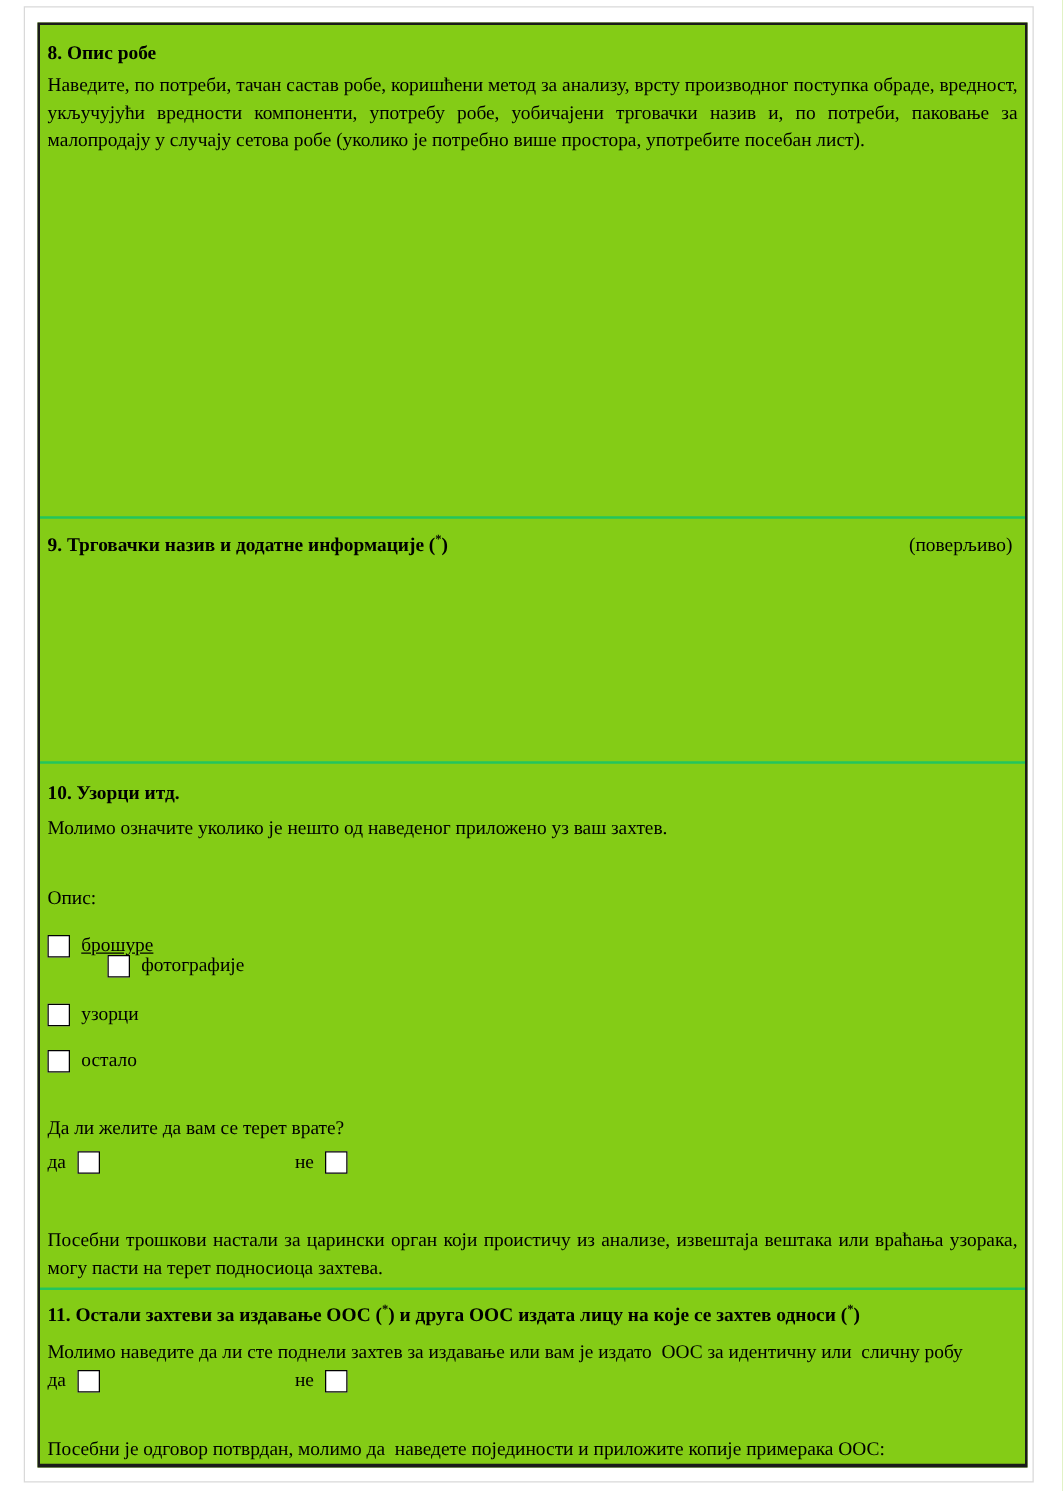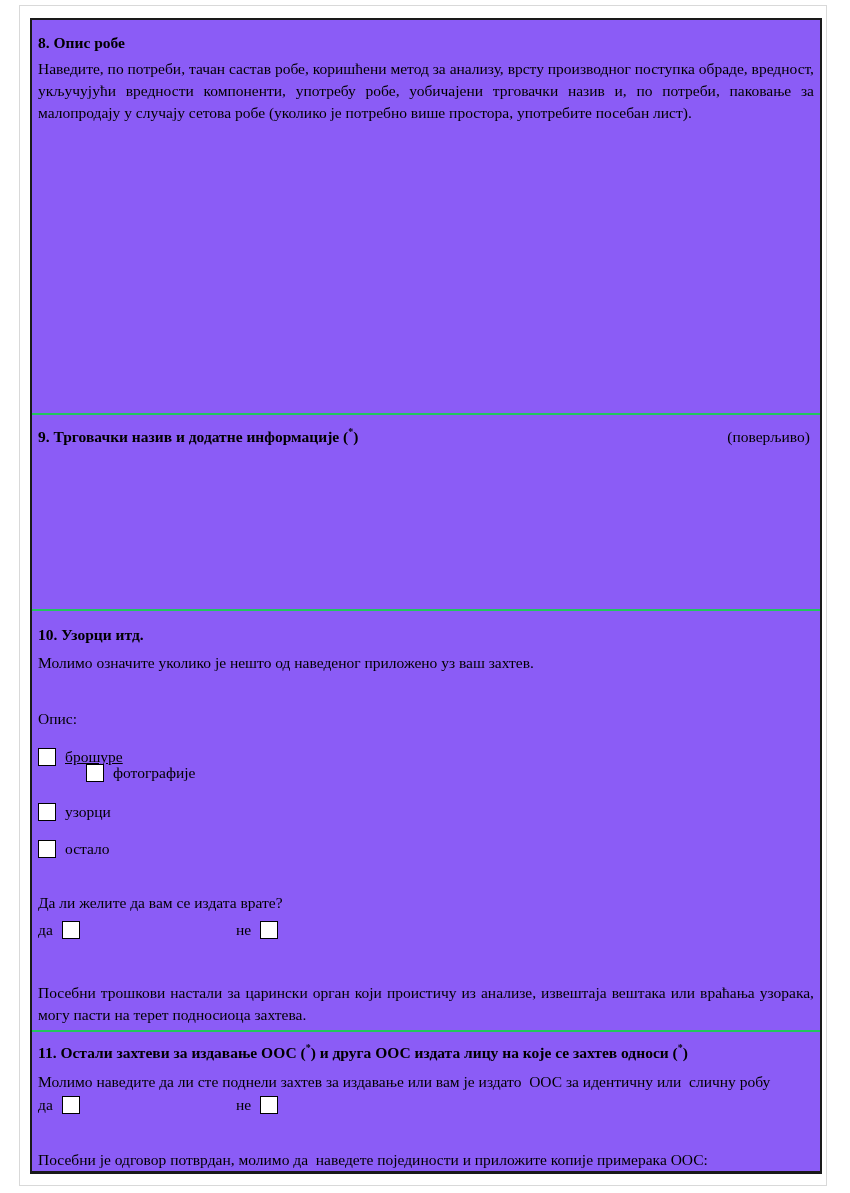--- a/index.html
+++ b/index.html
@@ -14,21 +14,21 @@
   .page-edge {
     position: absolute;
     left: 19px; top: 5px;
     width: 808px; height: 1181px;
     border: 1px solid #d9d9d9;
   }
   .form {
     position: absolute;
     left: 30px; top: 18px;
     width: 792px; height: 1156px;
-    background: #8b5cf6;
+    background: #84cc16;
     border: 2px solid #1a1a1a;
     border-bottom-width: 3px;
     display: flex;
     flex-direction: column;
   }
   .sec { position: relative; }
   .sec + .sec { border-top: 2px solid #22c55e; }
   .s8  { height: 393px; }
   .s9  { height: 196px; }
   .s10 { height: 421px; }
@@ -133,21 +133,21 @@
     </div>
     <div class="cb-row" style="top:191px;">
       <span class="checkbox"></span>
       <span class="cb-label">узорци</span>
     </div>
     <div class="cb-row" style="top:228px;">
       <span class="checkbox"></span>
       <span class="cb-label">остало</span>
     </div>
 
-    <div class="bodytext abs pad-l" style="top:281px;">Да ли желите да вам се издата врате?</div>
+    <div class="bodytext abs pad-l" style="top:281px;">Да ли желите да вам се терет врате?</div>
 
     <div class="yn-row" style="top:310px;">
       <div class="yn-group yn-yes">
         <span class="cb-label">да</span>
         <span class="checkbox"></span>
       </div>
       <div class="yn-group yn-no">
         <span class="cb-label">не</span>
         <span class="checkbox"></span>
       </div>

